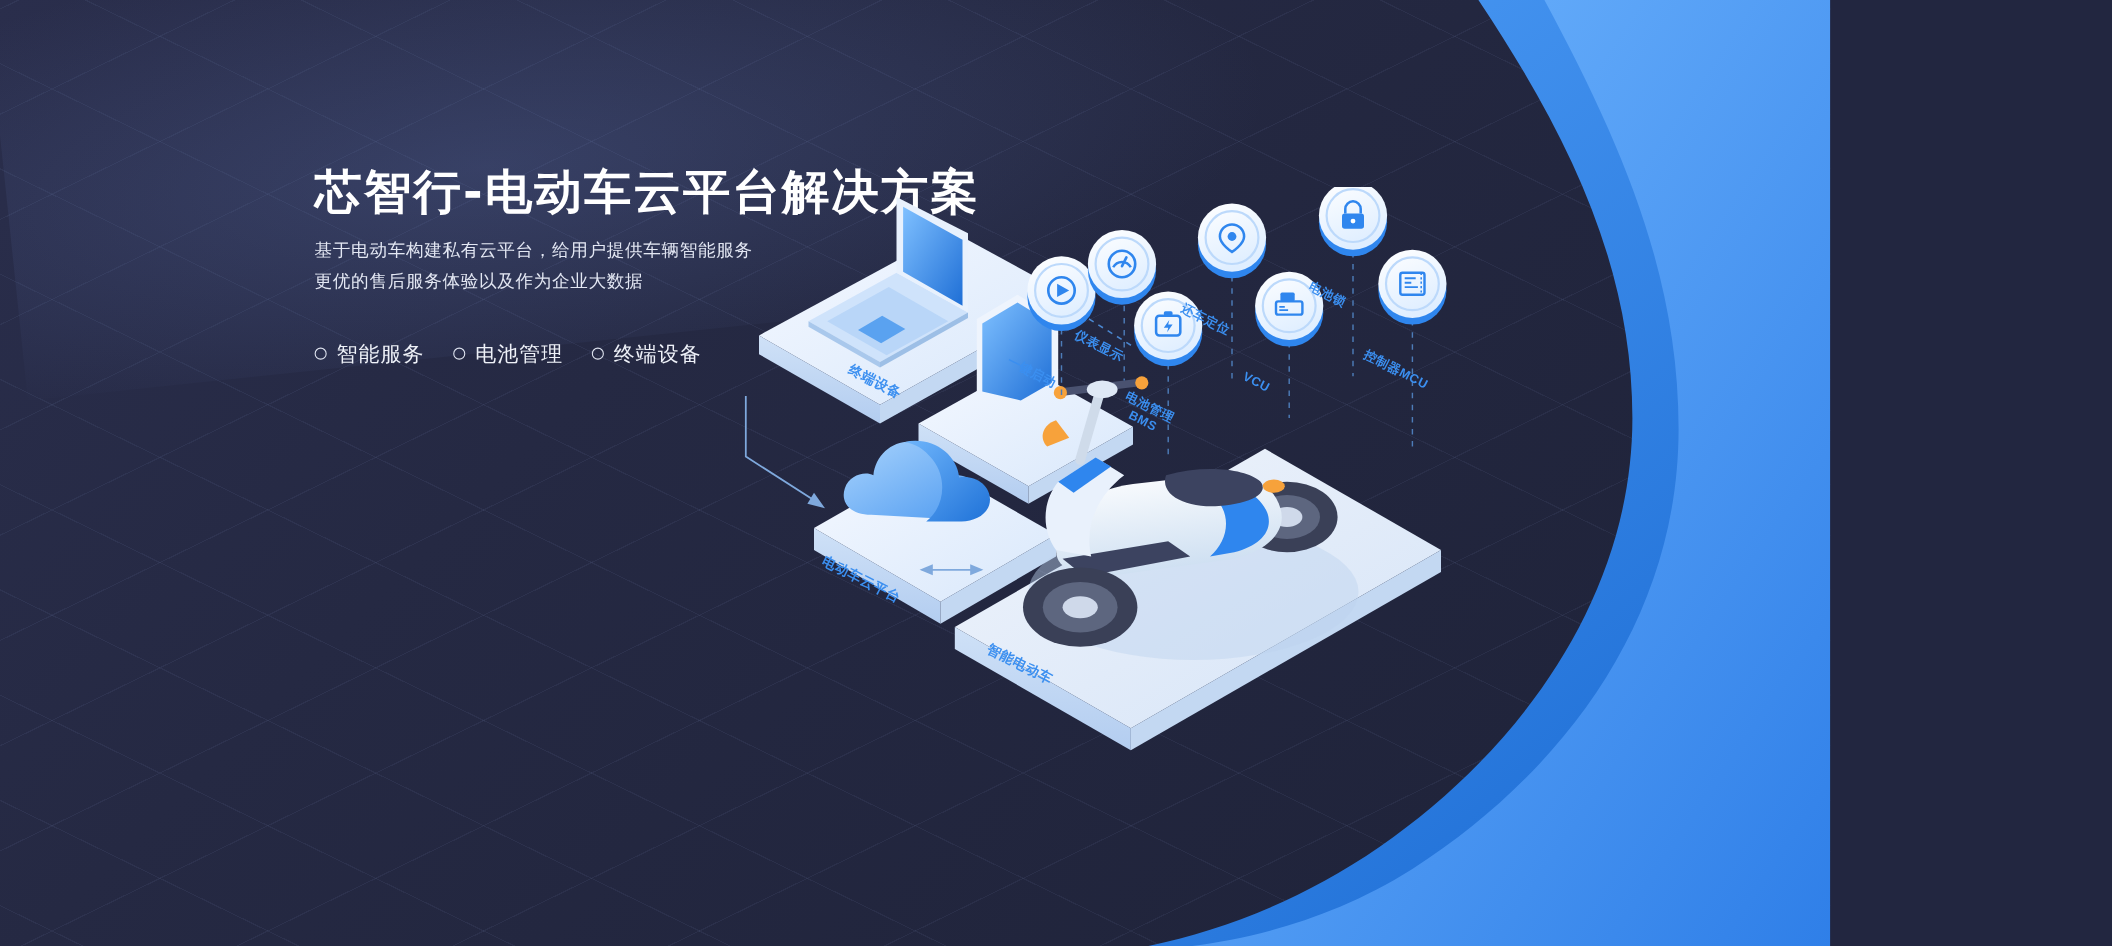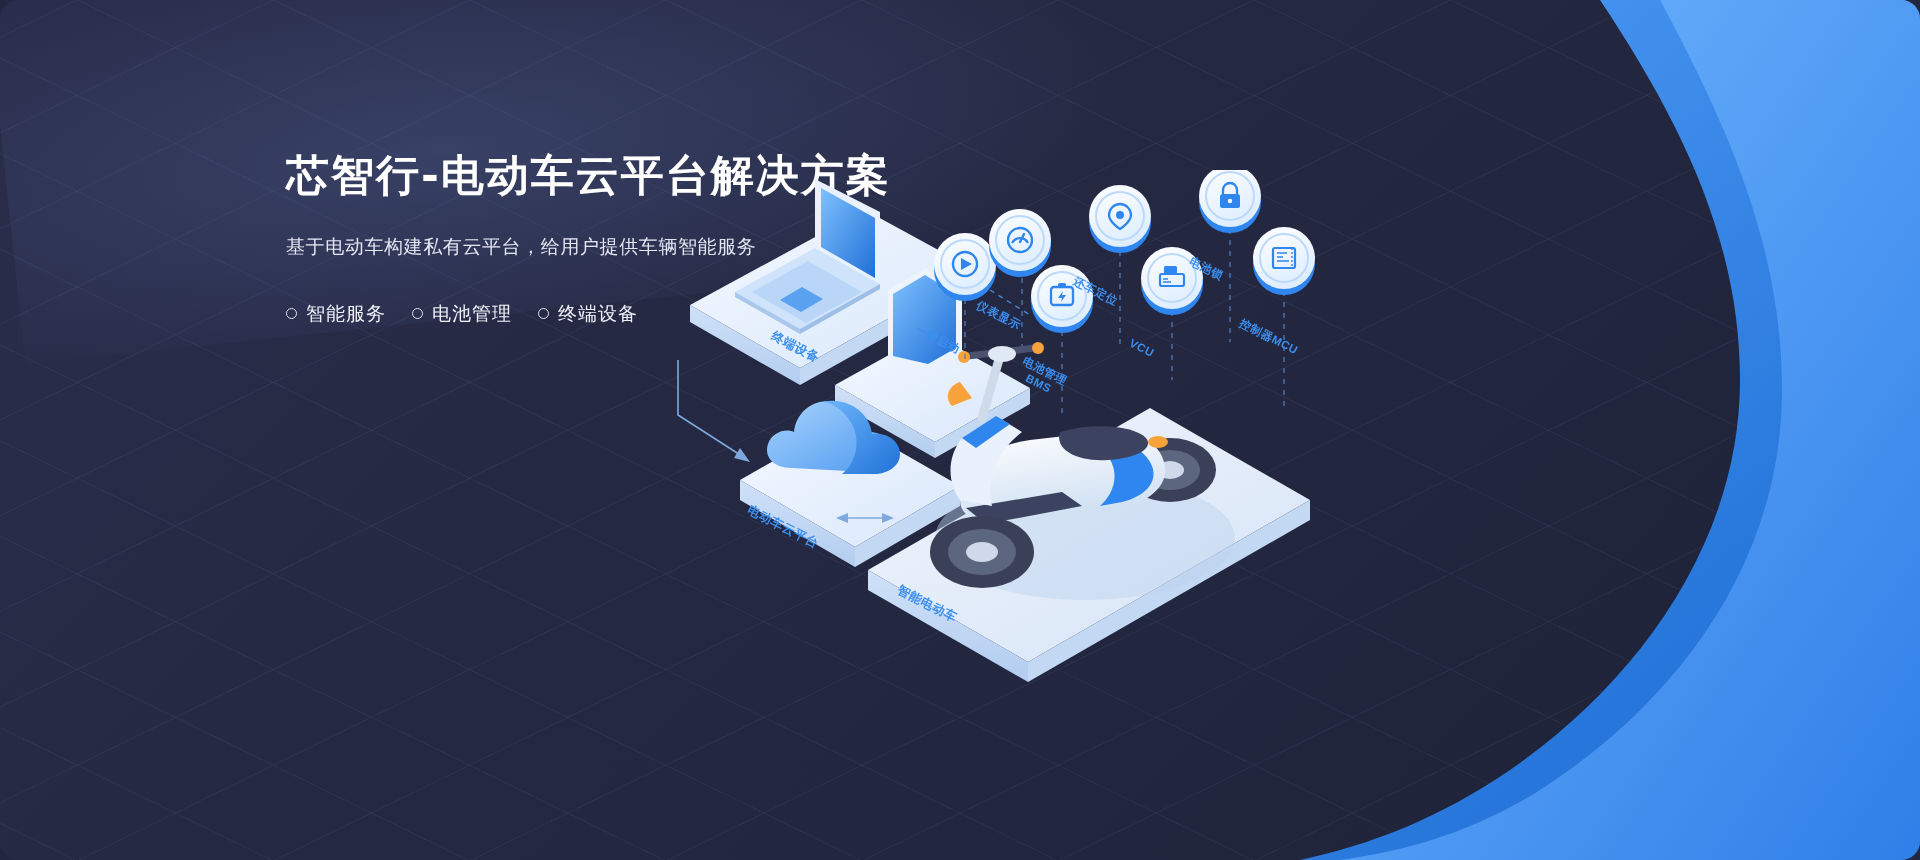--- a/index.html
+++ b/index.html
@@ -1,20 +1,20 @@
 <!DOCTYPE html>
 <html><head>
 <meta charset="utf-8">
 <style>
   * { margin:0; padding:0; box-sizing:border-box; }
   html,body { width:1920px; height:860px; overflow:hidden; background:#222640; }
   body { font-family:"Liberation Sans","DejaVu Sans",sans-serif; }
 
-  #stage { position:relative; width:1920px; height:860px; overflow:hidden;
-           background:#232742;border-radius:19px; }
+  #stage { position:relative; width:1664px; height:860px; overflow:hidden;
+           background:#232742; }
 
   
   .bg-base { position:absolute; inset:0;
              background:linear-gradient(135deg,#2a2e4c 0%,#252943 35%,#1e2238 100%); }
 
   .bg-grid { position:absolute; inset:-40px;
              background-image:
                repeating-linear-gradient(26deg, rgba(140,160,210,.085) 0 1px, transparent 1px 86px),
                repeating-linear-gradient(-26deg, rgba(140,160,210,.085) 0 1px, transparent 1px 86px);
              opacity:.9; }
@@ -24,21 +24,21 @@
                  transform:rotate(-6deg); }
 
   
   .wave { position:absolute; right:0; top:0; width:880px; height:860px; }
 
   
   .copy { position:absolute; left:286px; top:150px; width:640px; }
   .title { font-size:43px; font-weight:700; color:#ffffff; letter-spacing:2px;
            line-height:1.2; white-space:nowrap;
            font-family:"DejaVu Sans","Liberation Sans",sans-serif; }
-  .subtitle { margin-top:28px; font-size:19px; line-height:1.75; color:#e3e7f3;
+  .subtitle { margin-top:13px; font-size:16px; line-height:1.75; color:#e3e7f3;
               letter-spacing:.6px; }
   .features { margin-top:38px; display:flex; align-items:center; gap:26px; }
   .feature { display:flex; align-items:center; gap:9px; color:#eef1f8;
              font-size:19px; letter-spacing:1px; }
   .bullet { width:11px; height:11px; border:1.6px solid #dfe4f0; border-radius:50%;
             display:inline-block; }
 
   
   .scene { position:absolute; left:630px; top:170px; width:1290px; height:690px; }
   .scene svg { display:block; }
@@ -70,20 +70,21 @@
     <path d="M880,0 L560,0 C640,120 700,240 700,380 C700,540 600,680 470,770
              C400,818 330,845 260,860 L880,860 Z" fill="url(#wv2)"></path>
     <path d="M880,0 L620,0 C690,130 742,250 742,390 C742,560 640,700 500,790
              C430,834 360,852 300,860 L880,860 Z" fill="url(#wv1)"></path>
   </svg>
 
   <div class="copy">
     <div class="title">芯智行-电动车云平台解决方案</div>
     <div class="subtitle">
       <div>基于电动车构建私有云平台，给用户提供车辆智能服务</div>
+      <div>更优的售后服务体验以及作为企业大数据</div>
     </div>
     <div class="features">
       <div class="feature">
         <span class="bullet"></span>
         <span>智能服务</span>
       </div>
       <div class="feature">
         <span class="bullet"></span>
         <span>电池管理</span>
       </div>

